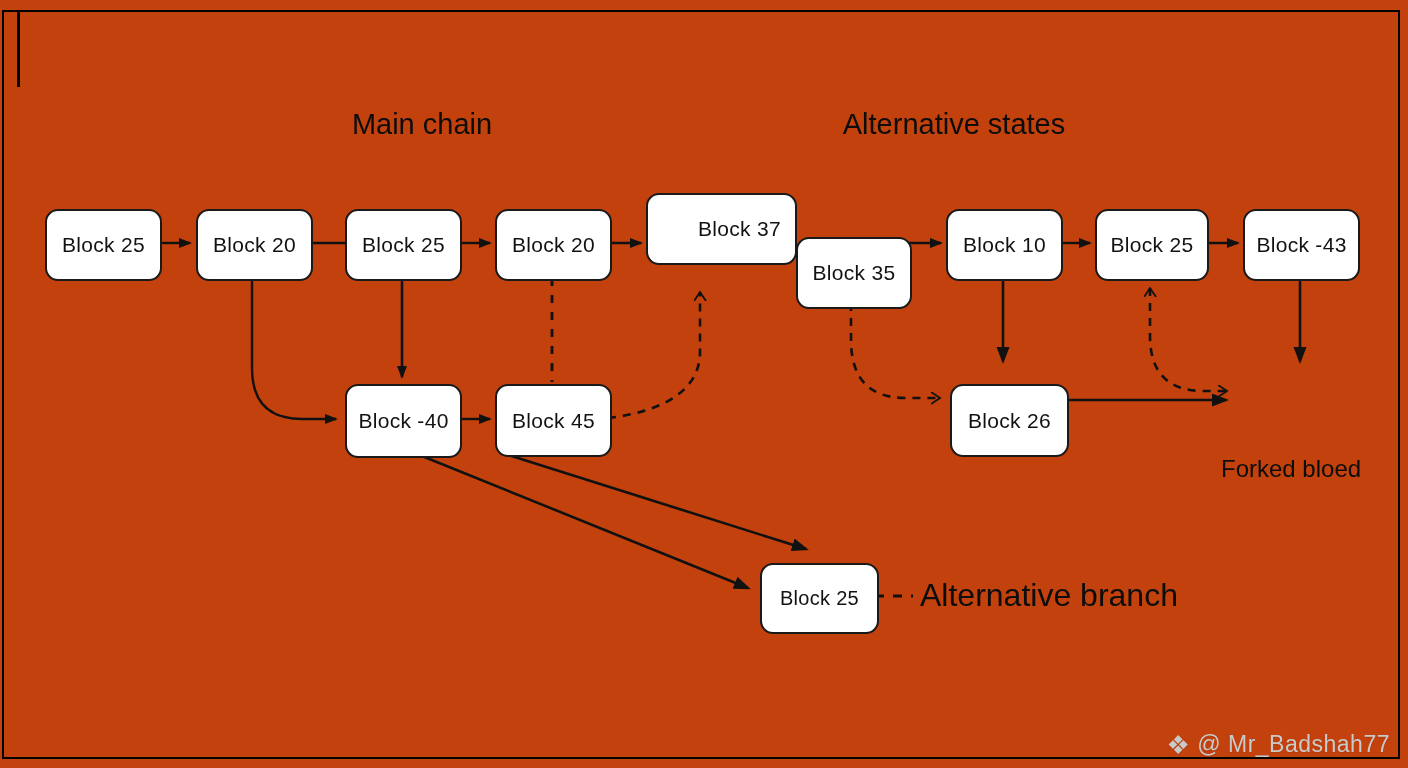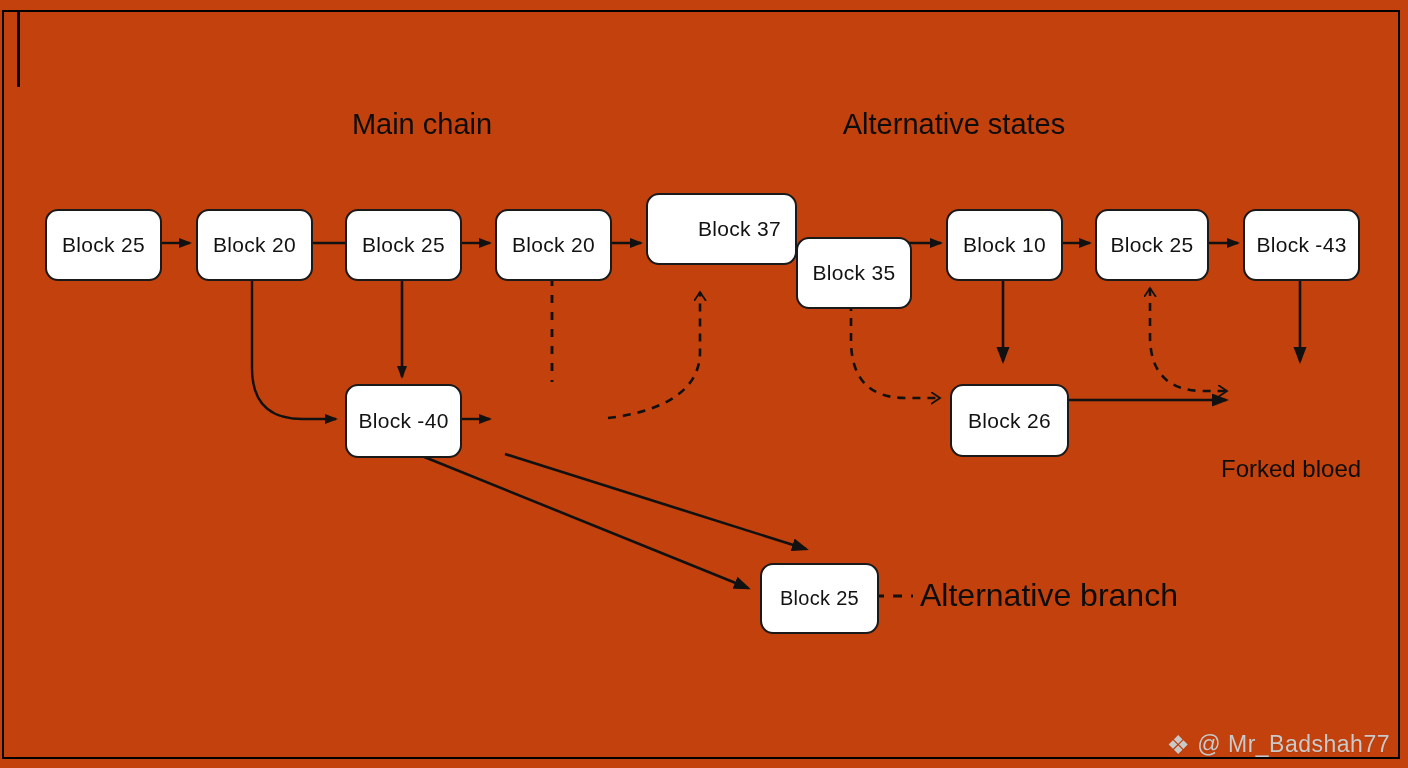--- a/index.html
+++ b/index.html
@@ -87,20 +87,21 @@
   <div class="block" style="left:196px;top:209px;width:113px;height:68px;">Block 20</div>
   <div class="block" style="left:345px;top:209px;width:113px;height:68px;">Block 25</div>
   <div class="block" style="left:495px;top:209px;width:113px;height:68px;">Block 20</div>
   <div class="block" style="left:646px;top:193px;width:111px;height:68px;padding-left:36px;">Block 37</div>
   <div class="block" style="left:796px;top:222px;width:112px;height:68px;margin-top:15px;">Block 35</div>
   <div class="block" style="left:946px;top:209px;width:113px;height:68px;">Block 10</div>
   <div class="block" style="left:1095px;top:209px;width:110px;height:68px;">Block 25</div>
   <div class="block" style="left:1243px;top:209px;width:113px;height:68px;">Block -43</div>
 
   <div class="block" style="left:345px;top:384px;width:113px;height:70px;">Block -40</div>
+  <div class="block" style="left:495px;top:384px;width:113px;height:69px;">Block 45</div>
 
   <div class="block" style="left:950px;top:384px;width:115px;height:69px;">Block 26</div>
   <div class="caption forked-caption" style="left:1221px;top:455px;">Forked bloed</div>
 
   <div class="block small-text" style="left:760px;top:563px;width:115px;height:67px;">Block 25</div>
   <div class="caption branch-caption" style="left:920px;top:577px;">Alternative branch</div>
 
   <div class="watermark">
     <span class="gem">❖</span>
     <span>@ Mr_Badshah77</span>

